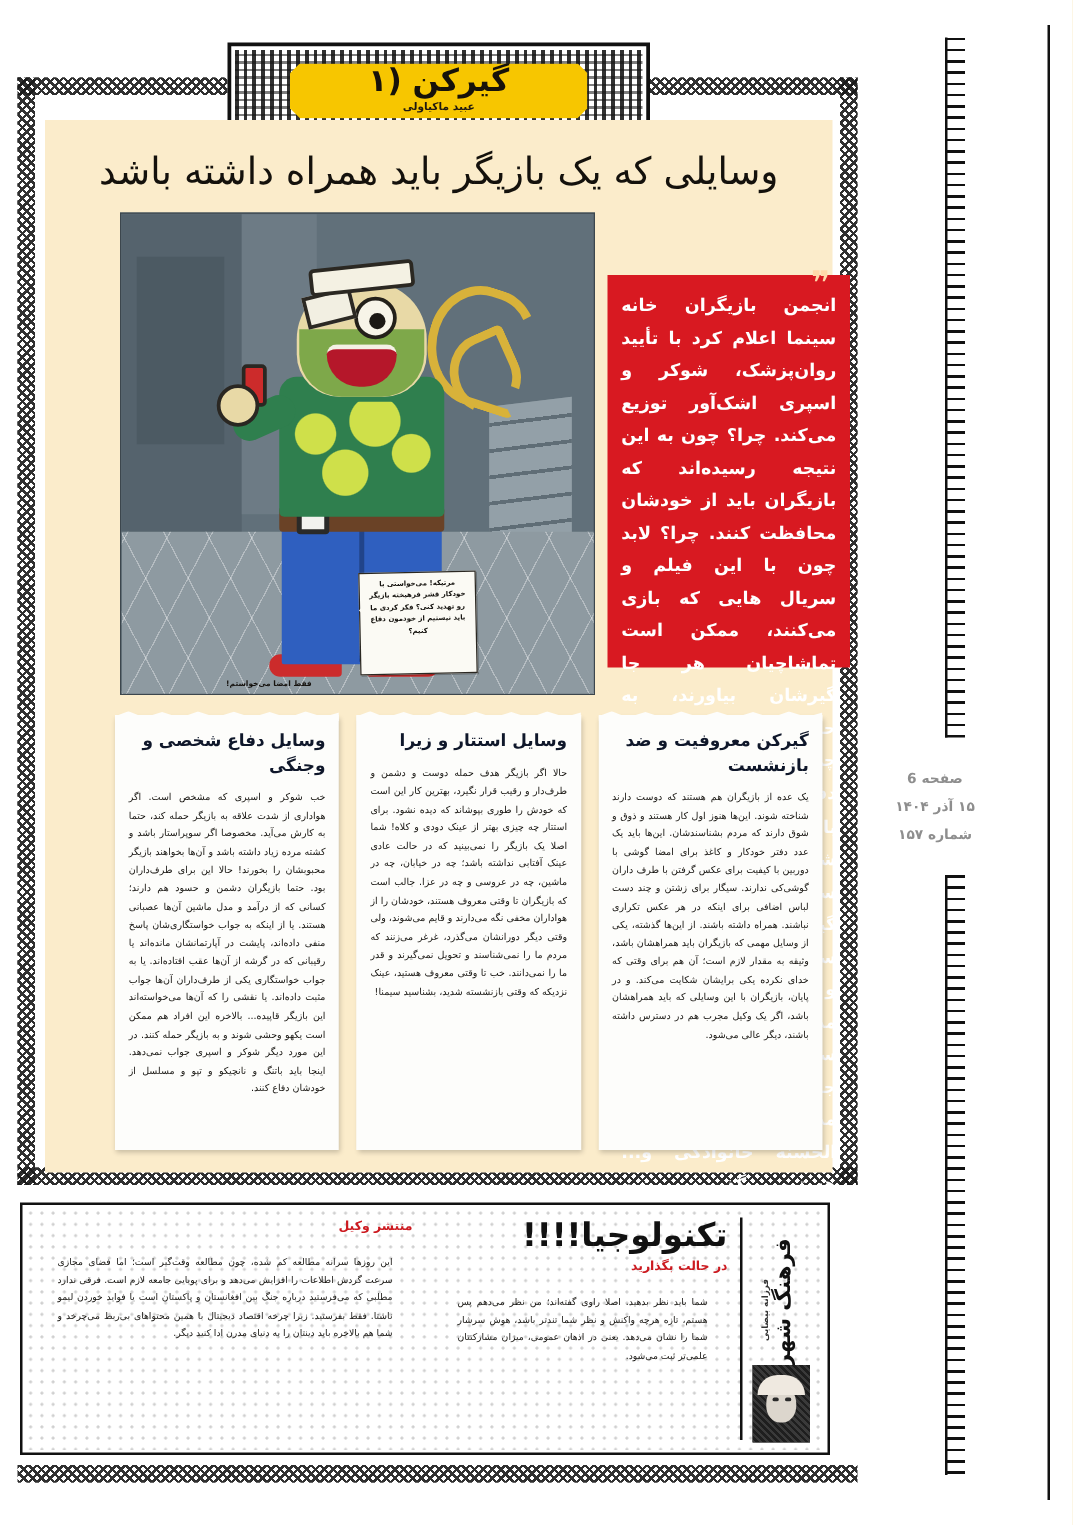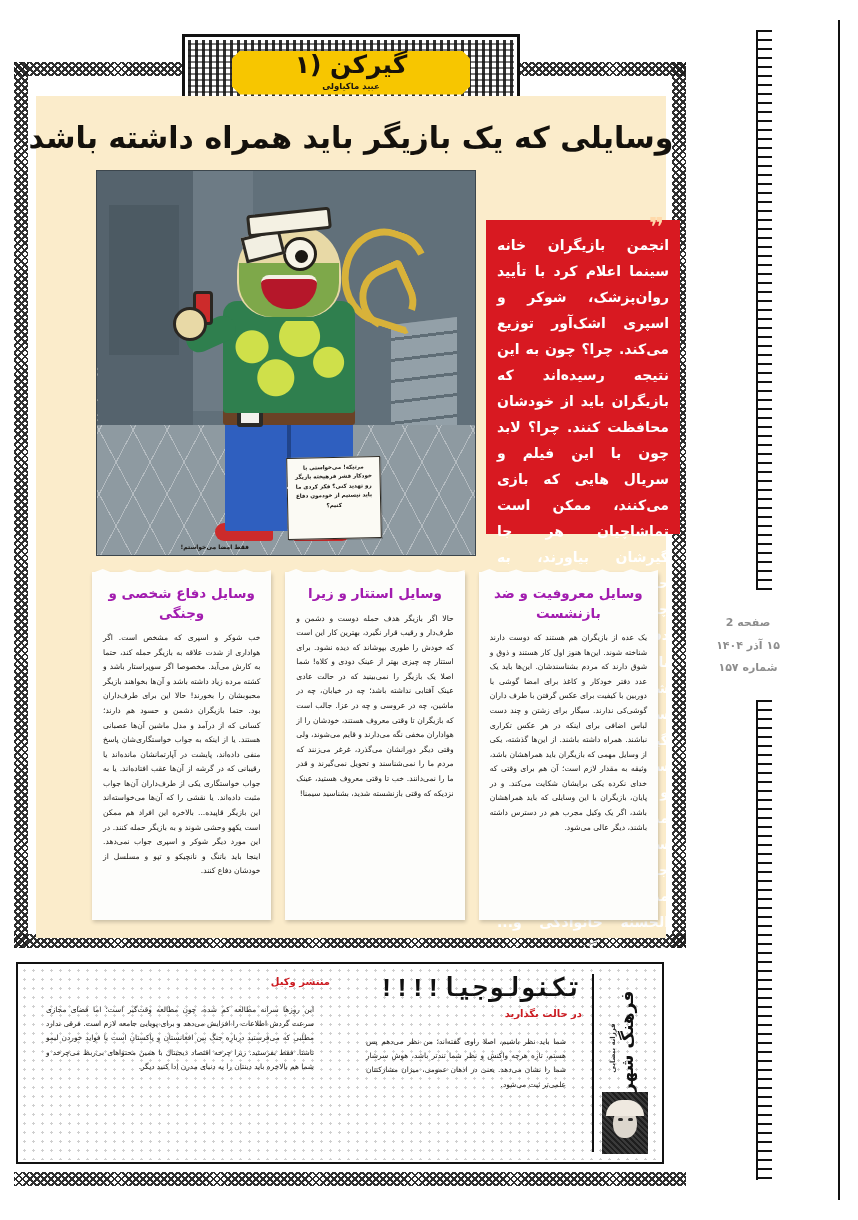--- a/index.html
+++ b/index.html
@@ -68,21 +68,21 @@
   
   .feature {
     position:absolute; left:36px; top:96px; width:630px; height:842px;
     background:#fbeccb;
   }
   .feature-head {
     position:absolute; left:0; right:0; top:14px; height:54px;
     display:flex; align-items:center; justify-content:center;
   }
   .feature-title {
-    font-size:30px; font-weight:700; color:#14110c;
+    font-size:30px; font-weight:400; color:#14110c;
     letter-spacing:-1px; white-space:nowrap;
   }
 
   
   .toon {
     position:absolute; left:60px; top:74px; width:380px; height:386px;
     background:#61707a; overflow:hidden;
     border:1px solid #3c464d;
   }
   .toon-floor {
@@ -225,22 +225,22 @@
     background:#fdfdfb;
     padding:12px 11px 14px;
     box-shadow: 1px 2px 4px rgba(0,0,0,.20);
   }
   .note:before {
     content:""; position:absolute; left:0; right:0; top:-5px; height:10px;
     background:#fdfdfb;
     clip-path: polygon(0 60%,6% 20%,13% 70%,21% 25%,29% 72%,37% 22%,45% 68%,53% 24%,61% 70%,69% 26%,77% 72%,85% 22%,93% 66%,100% 30%,100% 100%,0 100%);
   }
   .note-h {
-    font-size:13.5px; font-weight:900; color:#a21caf;
-    text-align:center; line-height:1.45; margin:0 0 8px;
+    font-size:13.5px; font-weight:900; color:#0f172a;
+    text-align:right; line-height:1.45; margin:0 0 8px;
   }
   .note p {
     margin:0; font-size:7.6px; line-height:1.92;
     color:#15130f; text-align:justify;
   }
 
   
   .meta {
     position:absolute; left:700px; top:612px; width:96px;
     text-align:center; color:#8e8e8e;
@@ -285,21 +285,21 @@
   .bcol { position:relative; padding:10px 10px 8px; }
   .bcol h4 {
     margin:0 0 5px; font-size:10px; font-weight:900; color:#cc1a20; text-align:right;
   }
   .bcol p {
     margin:16px; font-size:7.4px; line-height:1.92; color:#15130f; text-align:justify;
   }
   .bcol-mid { width:252px; flex:0 0 252px; }
   .bcol-left { flex:1; }
   .bcol-title {
-    margin:0 0 6px; font-size:26px; font-weight:900; color:#111; text-align:right; line-height:1;font-family:Liberation Mono, monospace;
+    margin:0 0 6px; font-size:26px; font-weight:900; color:#111; text-align:right; line-height:1;
   }
   .vsep { width:2px; background:#111; margin:8px 0; }
 </style>
 </head>
 <body>
 
 <div class="page-wrap">
 
   <div class="zig-h" style="left:14px; top:62px; width:672px;"></div>
   <div class="zig-v" style="left:14px; top:62px; height:886px;"></div>
@@ -364,39 +364,39 @@
     </div>
 
     <div class="lead">
       <div class="lead-quote">❞</div>
       <p>انجمن بازیگران خانه سینما اعلام کرد با تأیید روان‌پزشک، شوکر و اسپری اشک‌آور توزیع می‌کند. چرا؟ چون به این نتیجه رسیده‌اند که بازیگران باید از خودشان محافظت کنند. چرا؟ لابد چون با این فیلم و سریال هایی که بازی می‌کنند، ممکن است تماشاچیان هر جا گیرشان بیاورند، به حسابشان برسند! حالا ما چی؟ مگر ما نباید وسیله دفاع شخصی داشته باشیم؟ مایی که شبانه‌روز مشغول سروکله زدن و فرار از گیر صاحب خانه و سوپری و میوه فروشی و مدیر ساختمان و مدیر مدرسه فرزند و راننده سرویس و باجناق و جاری و ضامن وام و مدیر صندوق قرض الحسنه خانوادگی و... هستیم. بگذریم. ببینیم بازیگران چه وسایل دیگری لازم دارند. بالاخره یک چیزی هست که گفته‌اند بازیگری بعد از کار در معدن، سخت‌ترین شغل دنیا شناخته شده است!</p>
     </div>
 
     <div class="notes">
 
       <div class="note">
-        <h3 class="note-h">وسایل معروفیت و ضد بازنشست</h3>
+        <h3 class="note-h">گیرکن معروفیت و ضد بازنشست</h3>
         <p>یک عده از بازیگران هم هستند که دوست دارند شناخته شوند. این‌ها هنوز اول کار هستند و ذوق و شوق دارند که مردم بشناسندشان. این‌ها باید یک عدد دفتر خودکار و کاغذ برای امضا گوشی با دوربین با کیفیت برای عکس گرفتن با طرف داران گوشی‌کی ندارند. سیگار برای زشتن و چند دست لباس اضافی برای اینکه در هر عکس تکراری نباشند. همراه داشته باشند. از این‌ها گذشته، یکی از وسایل مهمی که بازیگران باید همراهشان باشد، وثیقه به مقدار لازم است؛ آن هم برای وقتی که خدای نکرده یکی برایشان شکایت می‌کند. و در پایان، بازیگران با این وسایلی که باید همراهشان باشد، اگر یک وکیل مجرب هم در دسترس داشته باشند، دیگر عالی می‌شود.</p>
       </div>
 
       <div class="note">
         <h3 class="note-h">وسایل استتار و زیرا</h3>
         <p>حالا اگر بازیگر هدف حمله دوست و دشمن و طرف‌دار و رقیب قرار نگیرد، بهترین کار این است که خودش را طوری بپوشاند که دیده نشود. برای استتار چه چیزی بهتر از عینک دودی و کلاه! شما اصلا یک بازیگر را نمی‌بینید که در حالت عادی عینک آفتابی نداشته باشد؛ چه در خیابان، چه در ماشین، چه در عروسی و چه در عزا. جالب است که بازیگران تا وقتی معروف هستند، خودشان را از هواداران مخفی نگه می‌دارند و قایم می‌شوند، ولی وقتی دیگر دورانشان می‌گذرد، غرغر می‌زنند که مردم ما را نمی‌شناسند و تحویل نمی‌گیرند و قدر ما را نمی‌دانند. خب تا وقتی معروف هستید، عینک نزدیکه که وقتی بازنشسته شدید، بشناسید سیمنا!</p>
       </div>
 
       <div class="note">
         <h3 class="note-h">وسایل دفاع شخصی و وجنگی</h3>
         <p>خب شوکر و اسپری که مشخص است. اگر هواداری از شدت علاقه به بازیگر حمله کند، حتما به کارش می‌آید. مخصوصا اگر سوپراستار باشد و کشته مرده زیاد داشته باشد و آن‌ها بخواهند بازیگر محبوبشان را بخورند! حالا این برای طرف‌داران بود. حتما بازیگران دشمن و حسود هم دارند؛ کسانی که از درآمد و مدل ماشین آن‌ها عصبانی هستند. یا از اینکه به جواب خواستگاری‌شان پاسخ منفی داده‌اند، پایشت در آپارتمانشان مانده‌اند یا رقیبانی که در گرشه از آن‌ها عقب افتاده‌اند. یا به جواب خواستگاری یکی از طرف‌داران آن‌ها جواب مثبت داده‌اند. یا نقشی را که آن‌ها می‌خواسته‌اند این بازیگر قاپیده... بالاخره این افراد هم ممکن است یکهو وحشی شوند و به بازیگر حمله کنند. در این مورد دیگر شوکر و اسپری جواب نمی‌دهد. اینجا باید باتنگ و نانچیکو و تپو و مسلسل از خودشان دفاع کنند.</p>
       </div>
 
     </div>
   </div>
 
   <div class="meta">
-    <div>صفحه 2</div>
+    <div>صفحه 6</div>
     <div>۱۵ آذر ۱۴۰۴</div>
     <div>شماره ۱۵۷</div>
   </div>
 
   <div class="bottom">
     <div class="bottom-dots"></div>
     <div class="bottom-inner">
 
       <div class="rail">
         <div class="rail-title">فرهنگ شهروندی</div>
@@ -408,21 +408,21 @@
           <div class="rp-eye" style="left:26px;"></div>
           <div class="rp-scarf"></div>
         </div>
       </div>
 
       <div class="vsep"></div>
 
       <div class="bcol bcol-mid">
         <h2 class="bcol-title">تکنولوجیا!!!!</h2>
         <h4>در حالت بگذارید</h4>
-        <p>شما باید نظر باشیم. اصلا راوی گفته‌اند؛ من نظر می‌دهم پس هستم، تازه هرچه واکنش و نظر شما تندتر باشد، هوش سرشار شما را نشان می‌دهد. یعنی در اذهان عمومی، میزان مشارکتتان علمی‌تر ثبت می‌شود.</p>
+        <p>شما باید نظر بدهید. اصلا راوی گفته‌اند؛ من نظر می‌دهم پس هستم، تازه هرچه واکنش و نظر شما تندتر باشد، هوش سرشار شما را نشان می‌دهد. یعنی در اذهان عمومی، میزان مشارکتتان علمی‌تر ثبت می‌شود.</p>
       </div>
 
       <div class="bcol bcol-left">
         <h4>منتشر وکیل</h4>
         <p>این روزها سرانه مطالعه کم شده، چون مطالعه وقت‌گیر است؛ اما فضای مجازی سرعت گردش اطلاعات را افزایش می‌دهد و برای پویایی جامعه لازم است. فرقی ندارد مطلبی که می‌فرستید درباره جنگ بین افغانستان و پاکستان است یا فواید خوردن لیمو ناشتا. فقط بفرستید. زیرا چرخه اقتصاد دیجیتال با همین محتواهای بی‌ربط می‌چرخد و شما هم بالاخره باید دینتان را به دنیای مدرن ادا کنید دیگر.</p>
       </div>
 
     </div>
   </div>
 

